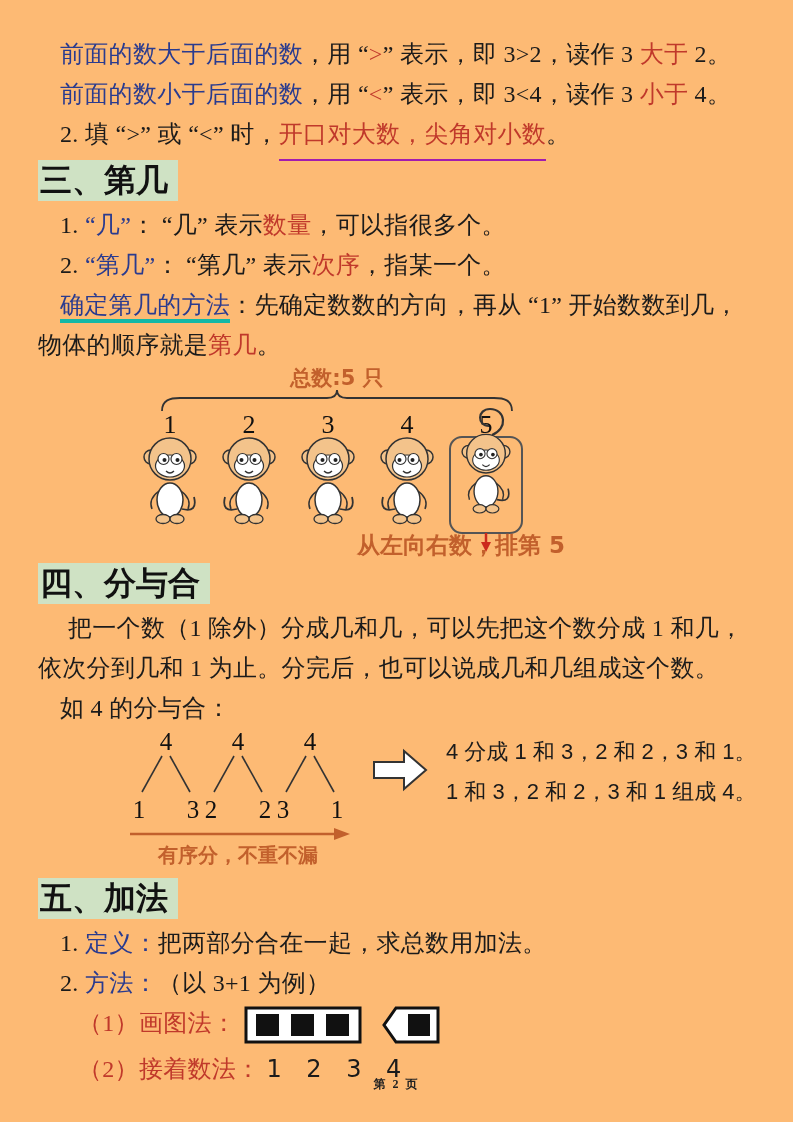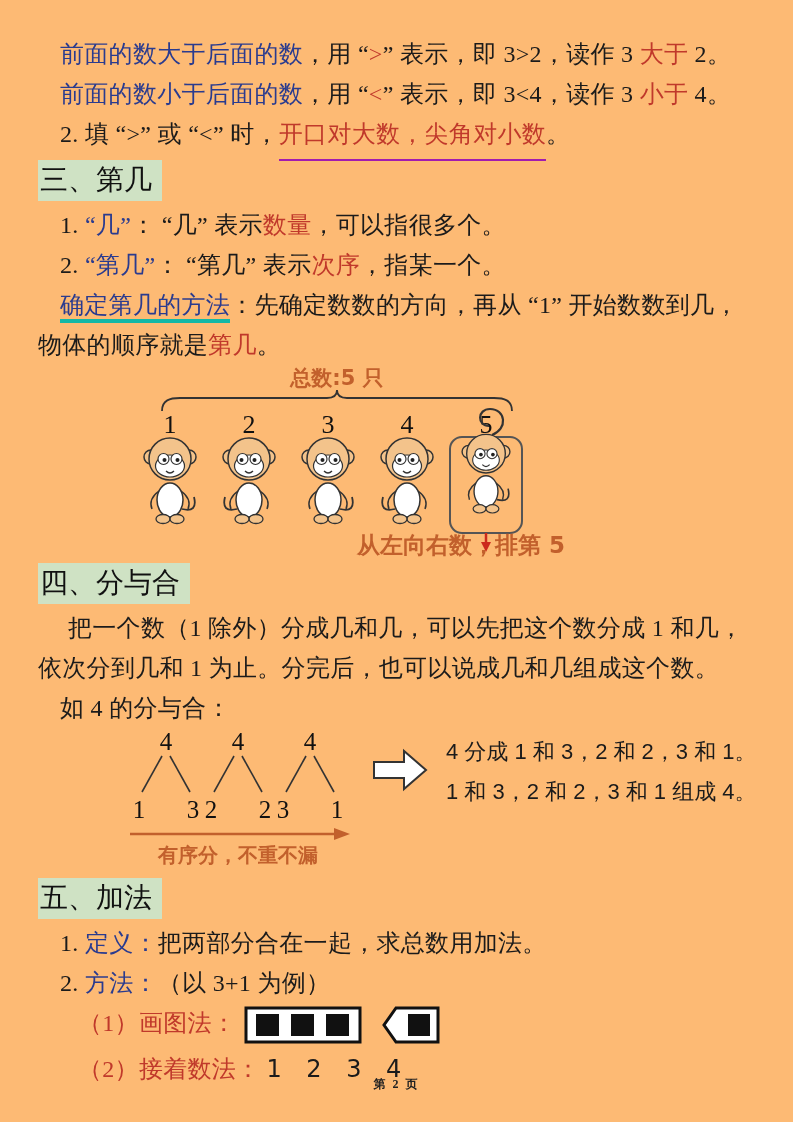--- a/index.html
+++ b/index.html
@@ -18,21 +18,21 @@
     letter-spacing:0.3px;
     white-space:nowrap;
   }
   .indent { padding-left:22px; }
   .blue { color:#2a3b8f; }
   .red { color:#c0392b; }
   .red-underline { color:#c0392b; border-bottom:2px solid #a21caf; padding-bottom:12px; }
   .blue-underline { color:#2a3b8f; border-bottom:4px solid #14b8a6; padding-bottom:1px; }
   h2.heading {
     font-family:"Liberation Sans", sans-serif;
-    font-size:28px; font-weight:normal; color:#111;
+    font-size:32px; font-weight:bold; color:#111;
     margin:6px 0 4px 0; line-height:36px;
   }
   h2.heading .hl {
     background:#cfe2c4;
     padding:2px 10px 3px 2px;
     display:inline-block;
   }
   .fig-monkeys { margin:2px 0 0 96px; height:190px; }
   .fig-split { display:flex; align-items:flex-start; margin:0 0 2px 90px; height:140px; }
   .fig-split .trees { flex:0 0 auto; }

